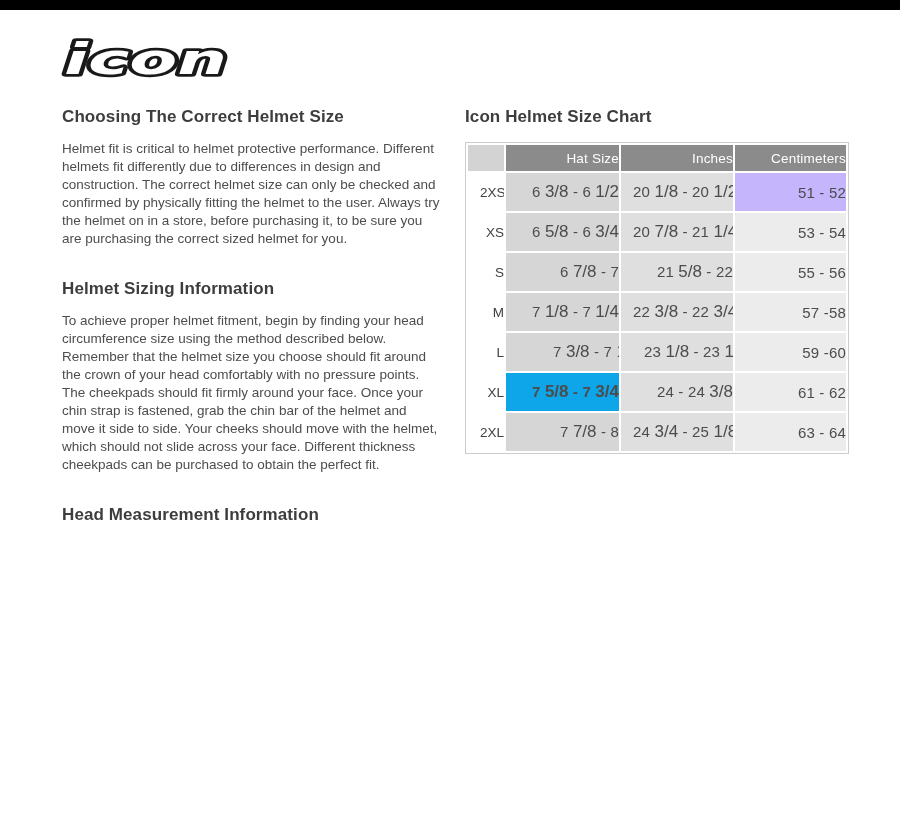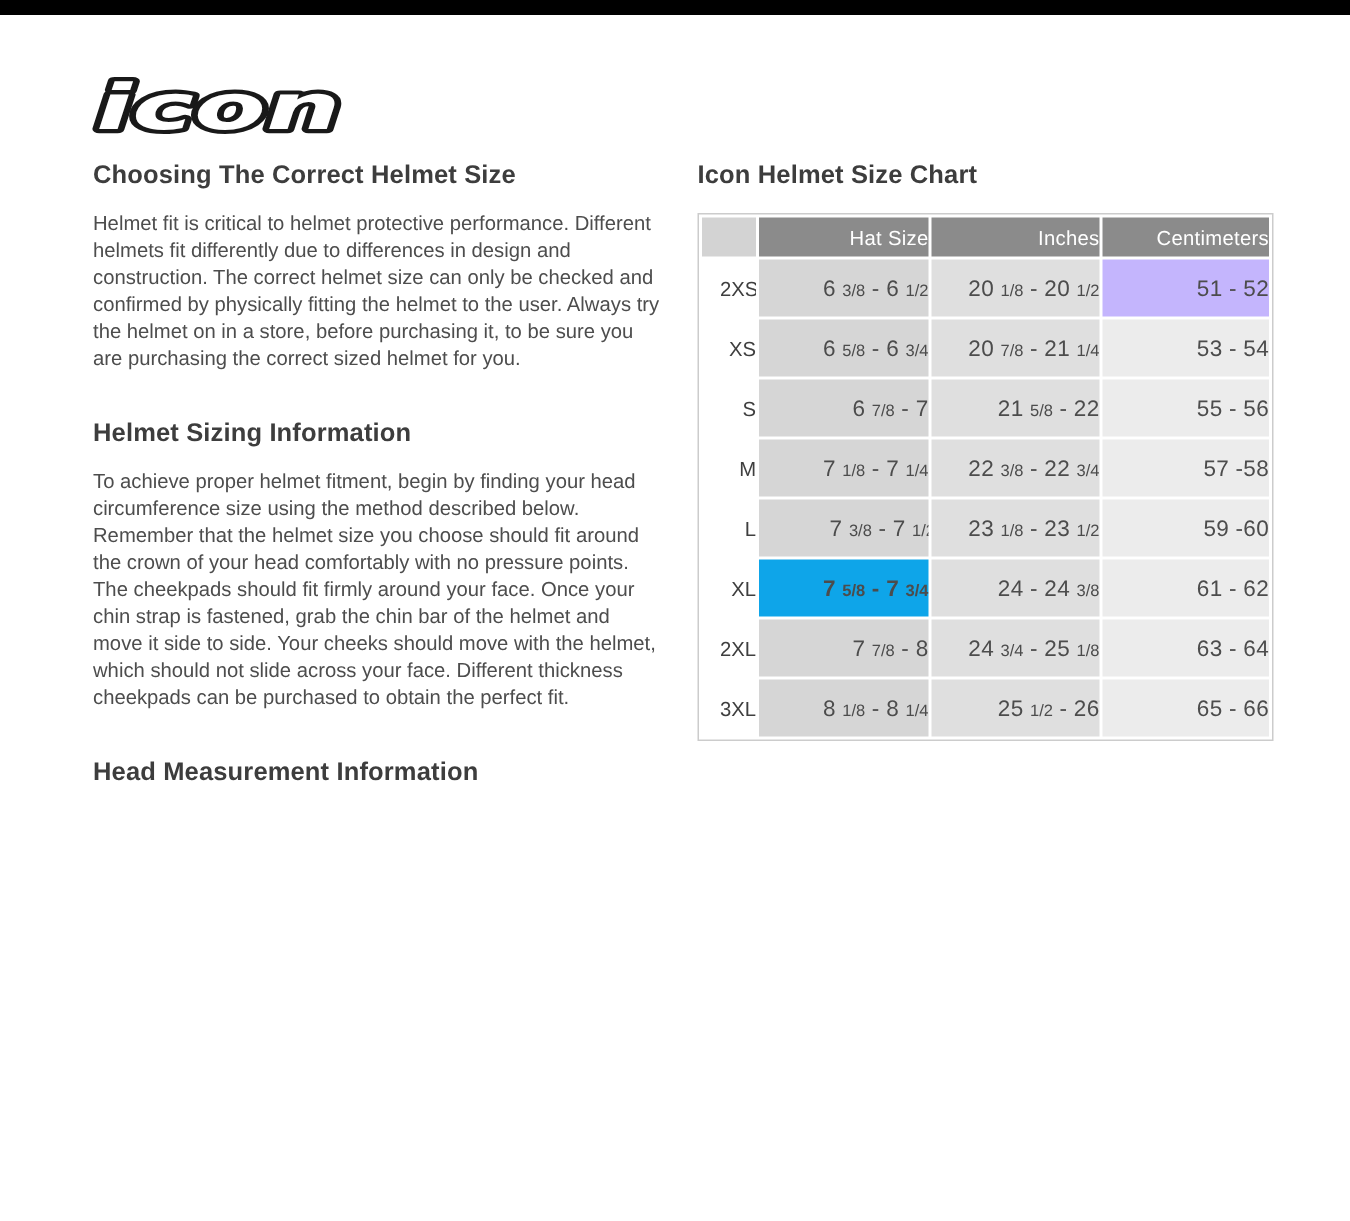--- a/index.html
+++ b/index.html
@@ -9,21 +9,21 @@
     font-family: "Liberation Sans", sans-serif;
     position: relative;
     overflow: hidden;
   }
   .topbar {
     position: absolute; left: 0; top: 0;
     width: 900px; height: 10px;
     background: #000000;
   }
   .logo {
-    position: absolute; left: 60px; top: 45px;
+    position: absolute; left: 60px; top: 33px;
     width: 175px; height: 50px;
   }
   .left-col {
     position: absolute; left: 62px; top: 106px;
     width: 378px;
   }
   .right-col {
     position: absolute; left: 465px; top: 106px;
     width: 382px;
   }
@@ -74,21 +74,21 @@
     letter-spacing: 0.2px;
   }
   .size-label {
     background: #ffffff;
     color: #3f3f3f;
     font-size: 13.5px;
     text-align: center;
     padding: 0;
   }
   td.val { font-size: 15px; color: #4c4c4c; letter-spacing: 0.2px; }
-  td.val .fr { font-size: 11px; letter-spacing: 0; }
+  td.val .fr { font-size: 17px; letter-spacing: 0; }
   td.c-hat { background: #d6d6d6; }
   td.c-in  { background: #dfdfdf; }
   td.c-cm  { background: #ececec; }
 </style>
 </head>
 <body>
 
 <div class="topbar" style="background: rgb(0, 0, 0);"></div>
 
 <div class="logo">
@@ -162,21 +162,15 @@
           <td class="val c-hat" style="background: #0ea5e9; font-weight: bold;">7 <span class="fr">5/8</span> - 7 <span class="fr">3/4</span></td>
           <td class="val c-in" style="background: rgb(223, 223, 223);">24 - 24 <span class="fr">3/8</span></td>
           <td class="val c-cm" style="background: rgb(236, 236, 236);">61 - 62</td>
         </tr>
         <tr class="datarow">
           <th class="size-label">2XL</th>
           <td class="val c-hat" style="background: rgb(214, 214, 214);">7 <span class="fr">7/8</span> - 8</td>
           <td class="val c-in" style="background: rgb(223, 223, 223);">24 <span class="fr">3/4</span> - 25 <span class="fr">1/8</span></td>
           <td class="val c-cm" style="background: rgb(236, 236, 236);">63 - 64</td>
         </tr>
-        <tr class="datarow">
-          <th class="size-label">3XL</th>
-          <td class="val c-hat" style="background: rgb(214, 214, 214);">8 <span class="fr">1/8</span> - 8 <span class="fr">1/4</span></td>
-          <td class="val c-in" style="background: rgb(223, 223, 223);">25 <span class="fr">1/2</span> - 26</td>
-          <td class="val c-cm" style="background: rgb(236, 236, 236);">65 - 66</td>
-        </tr>
       </tbody>
   </table>
 </div>
 
 </body></html>

